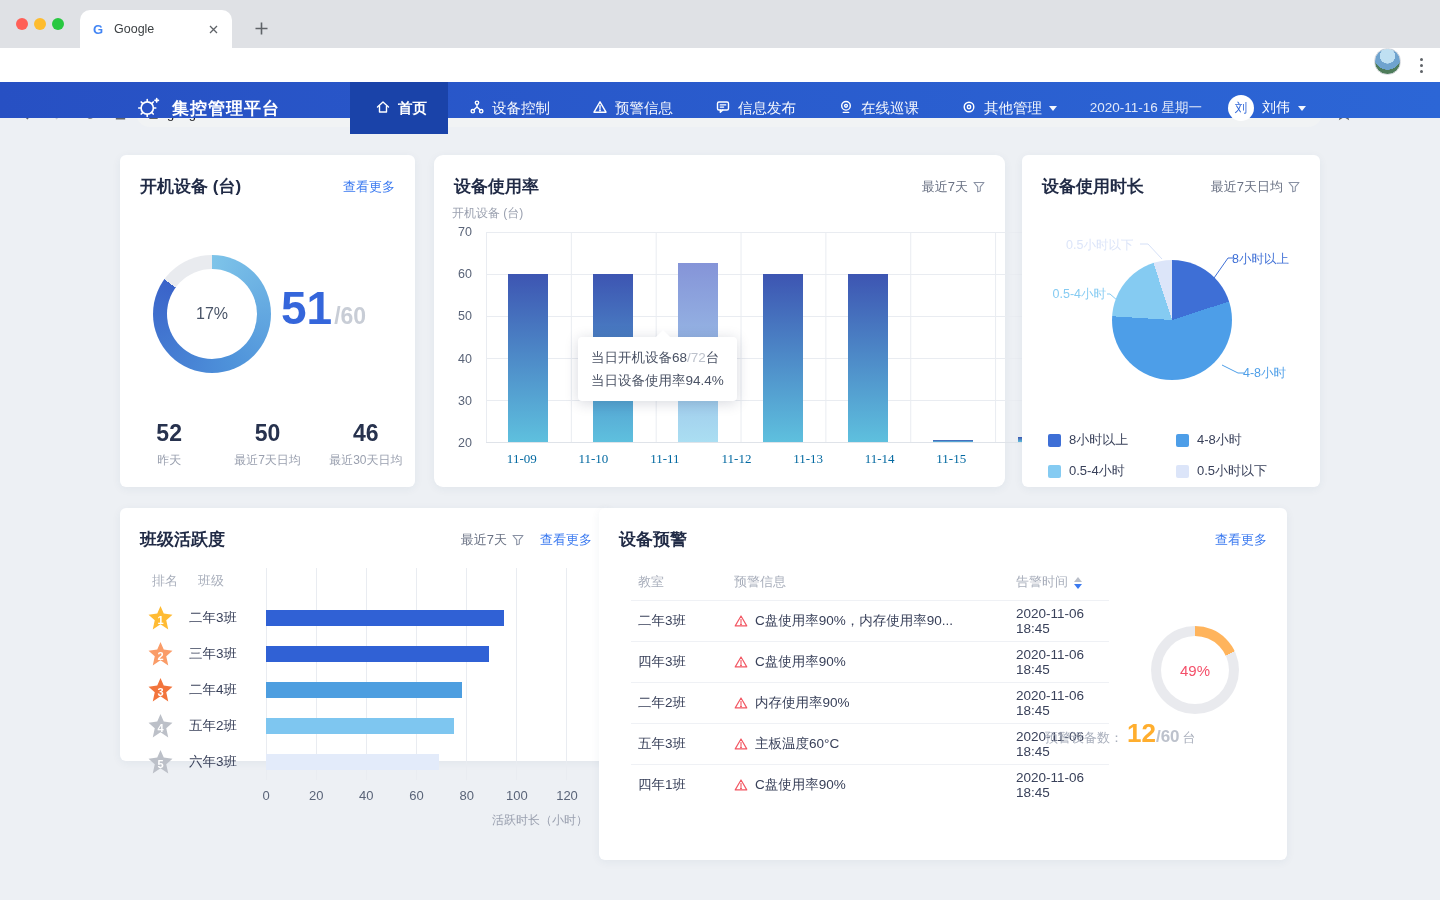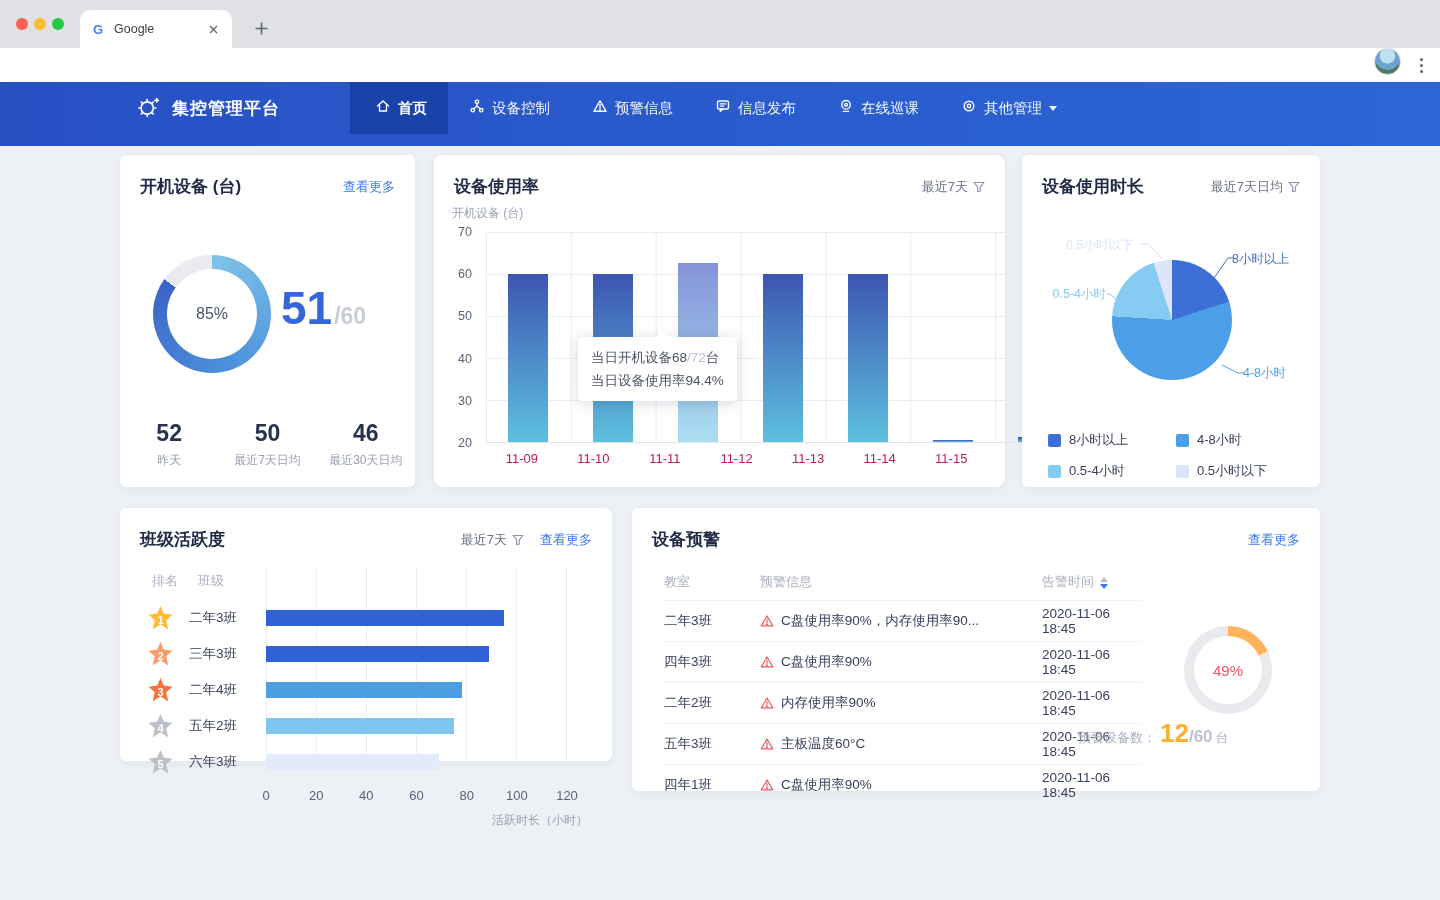--- a/index.html
+++ b/index.html
@@ -17,38 +17,38 @@
   .newtab{position:absolute;left:246px;top:13px;width:30px;height:30px;}
   .toolbar{position:absolute;left:0;top:48px;width:100%;height:34px;background:#fff;}
   .tb-ico{position:absolute;top:51px;width:28px;height:28px;}
   .addr{position:absolute;left:136px;top:51px;width:1186px;height:28px;background:#F1F3F4;border-radius:14px;display:flex;align-items:center;padding:0 12px;font-size:13px;gap:8px;}
   .addr-host{color:#202124}.addr-path{color:#5F6368}
   .avatar-photo{position:absolute;left:1374px;top:48px;width:27px;height:27px;border-radius:50%;background:radial-gradient(circle at 50% 28%,#BFE0F2 0 34%,#6FA3CE 35% 62%,#4E7C5A 63%);border:1px solid #D7DADF;}
   .dots{position:absolute;left:1413px;top:53px;width:16px;height:24px;display:flex;flex-direction:column;align-items:center;justify-content:center;gap:3px;}
   .dots i{width:3px;height:3px;border-radius:50%;background:#5F6368;}
 
   
-  .navbar{position:absolute;left:0;top:82px;width:100%;height:64px;background:linear-gradient(90deg,#2750C3,#2C66D6);color:#fff;font-family:Liberation Mono, monospace;}
+  .navbar{position:absolute;left:0;top:82px;width:100%;height:36px;background:linear-gradient(90deg,#2750C3,#2C66D6);color:#fff;}
   .brand{position:absolute;left:136px;top:0;height:52px;display:flex;align-items:center;gap:10px;font-size:17px;font-weight:700;letter-spacing:1px;}
   .nav-menu{position:absolute;left:350px;top:0;height:52px;display:flex;}
   .nav-item{display:flex;align-items:center;gap:7px;padding:0 21px;font-size:14.5px;height:52px;cursor:pointer;color:rgba(255,255,255,.95);}
   .nav-item.active{background:#1A43A9;font-weight:700;color:#fff;padding-left:25px;}
   .nav-right{position:absolute;right:134px;top:0;height:52px;display:flex;align-items:center;gap:26px;}
   .nav-date{font-size:13.5px;color:rgba(255,255,255,.85);}
   .nav-user{display:flex;align-items:center;gap:8px;font-size:14px;cursor:pointer;}
   .nav-avatar{width:26px;height:26px;background:#fff;color:#2F66D8;border-radius:50%;display:flex;align-items:center;justify-content:center;font-size:12.5px;}
   .caret{width:0;height:0;border-left:4px solid transparent;border-right:4px solid transparent;border-top:5px solid rgba(255,255,255,.95);}
 
   
   .card{position:absolute;background:#fff;border-radius:6px;box-shadow:0 2px 10px rgba(40,60,110,.06);}
   #card-devices{left:120px;top:155px;width:295px;height:332px;}
   #card-usage{left:434px;top:155px;width:571px;height:332px;border-radius:9px;}
   #card-duration{left:1022px;top:155px;width:298px;height:332px;}
   #card-activity{left:120px;top:508px;width:492px;height:253px;}
-  #card-alerts{left:632px;top:508px;width:688px;height:283px;}
+  #card-alerts{left:599px;top:508px;width:688px;height:352px;}
   .card-head{display:flex;justify-content:space-between;align-items:center;padding:20px 20px 0;}
   .card-title{font-size:17px;font-weight:700;color:#212B46;}
   .link{font-size:13px;color:#3B7AF0;cursor:pointer;}
   .filter{font-size:13px;color:#6A7284;display:flex;align-items:center;gap:5px;cursor:pointer;}
   .head-right{display:flex;align-items:center;gap:16px;}
 
   
   .donut{position:absolute;left:33px;top:100px;width:118px;height:118px;border-radius:50%;}
   .donut .hole{position:absolute;inset:14px;background:#fff;border-radius:50%;}
   .donut .donut-label{position:absolute;inset:0;display:flex;align-items:center;justify-content:center;font-size:16px;color:#4A5568;z-index:2;}
@@ -64,21 +64,21 @@
   .u-axis-title{position:absolute;left:18px;top:50px;font-size:12px;color:#9AA0AF;}
   .u-yticks{position:absolute;left:8px;top:77px;width:38px;height:211px;}
   .u-ytick{position:absolute;right:8px;transform:translateY(-50%);font-size:12.5px;color:#5A6478;margin-left:20px;}
   .u-plot{position:absolute;left:52px;top:77px;width:595px;height:211px;border-bottom:1px solid #DFE3E9;border-right:1px solid #E9ECF1;
     background-image:linear-gradient(to bottom,#E9ECF1 1px,transparent 1px),linear-gradient(to right,#E9ECF1 1px,transparent 1px);
     background-size:100% 20%,14.2857% 100%;display:flex;align-items:flex-end;}
   .u-col{flex:1;height:100%;position:relative;}
   .u-bar{position:absolute;bottom:0;left:50%;transform:translateX(-50%);width:40px;background:linear-gradient(#3D55B2,#5EC0DE);}
   .u-bar-hl{background:linear-gradient(#8594D8,#AADEF2);}
   .u-xlabels{position:absolute;left:52px;top:296px;width:501px;display:flex;}
-  .u-xlabel{flex:1;text-align:center;font-size:13px;color:#be185d;}
+  .u-xlabel{flex:1;text-align:center;font-size:13px;color:#0369a1;font-family:Liberation Serif, serif;}
   .u-tooltip{position:absolute;left:92px;top:105px;background:#fff;border-radius:4px;box-shadow:0 2px 14px rgba(30,40,70,.18);padding:9px 13px;z-index:3;font-size:13.5px;color:#4A5264;line-height:23px;white-space:nowrap;}
   .u-tooltip::before{content:'';position:absolute;top:-5px;left:80px;width:10px;height:10px;background:#fff;transform:rotate(45deg);}
   .tt-dim{color:#BCC1CB;}
 
   
   .pie{position:absolute;left:90px;top:105px;width:120px;height:120px;border-radius:50%;}
   .pie-lines{position:absolute;left:0;top:0;pointer-events:none;}
   .pie-lab{position:absolute;font-size:12.5px;}
   #pie-lab-0{left:210px;top:96px;}
   #pie-lab-1{left:221px;top:210px;}
@@ -99,21 +99,21 @@
   .act-track{flex:1;margin-left:16px;height:16px;position:relative;}
   .act-bar{position:absolute;left:1px;top:0;height:16px;}
   .act-xticks{position:absolute;left:146px;top:280px;width:301px;height:16px;}
   .act-xtick{position:absolute;transform:translateX(-50%);font-size:13px;color:#5A6478;}
   .act-axis-title{position:absolute;right:24px;top:304px;font-size:12px;color:#9AA0AF;}
 
   
   .al-table{position:absolute;left:32px;top:56px;width:478px;}
   .al-hrow{display:flex;align-items:center;height:36px;font-size:13px;color:#A8AEBB;}
   .al-row{display:flex;align-items:center;height:41px;border-top:1px solid #EFF1F5;font-size:13.5px;color:#39415A;}
-  .al-c1{width:96px;flex:none;}
+  .al-c1{width:96px;flex:none;margin-left:7px;}
   .al-c2{width:282px;flex:none;display:flex;align-items:center;gap:7px;overflow:hidden;white-space:nowrap;}
   .al-c3{width:100px;flex:none;}
   .sort-icon{display:inline-flex;flex-direction:column;gap:2px;margin-left:6px;vertical-align:middle;}
   .tri-up{width:0;height:0;border-left:4px solid transparent;border-right:4px solid transparent;border-bottom:5px solid #B9BEC8;}
   .tri-down{width:0;height:0;border-left:4px solid transparent;border-right:4px solid transparent;border-top:5px solid #3B7AF0;}
   .gauge{position:absolute;left:552px;top:118px;width:88px;height:88px;border-radius:50%;}
   .gauge .hole{position:absolute;inset:10px;background:#fff;border-radius:50%;}
   .gauge .gauge-label{position:absolute;inset:0;display:flex;align-items:center;justify-content:center;font-size:15px;color:#F4506A;z-index:2;}
   .al-caption{position:absolute;left:446px;top:210px;width:300px;display:flex;align-items:baseline;justify-content:flex-start;}
   .cap-lab{font-size:13px;color:#A9AFBC;}
@@ -240,30 +240,38 @@
         </div>
         <div class="nav-item">
           <span class="nav-ico"><svg width="16" height="16" viewBox="0 0 16 16" fill="none" stroke="#fff" stroke-width="1.4" stroke-linecap="round" stroke-linejoin="round">
               <circle cx="8" cy="8" r="4.8"></circle>
               <circle cx="8" cy="8" r="1.7"></circle>
             </svg></span>
           <span>其他管理</span>
           <span class="caret"></span>
         </div>
       </div>
+    <div class="nav-right">
+      <span class="nav-date">2020-11-16 星期一</span>
+      <span class="nav-user">
+        <span class="nav-avatar">刘</span>
+        <span>刘伟</span>
+        <span class="caret"></span>
+      </span>
+    </div>
   </div>
 
   <div class="card" id="card-devices">
     <div class="card-head">
       <span class="card-title">开机设备 (台)</span>
       <span class="link">查看更多</span>
     </div>
     <div class="donut" id="devices-donut" style="background: conic-gradient(rgb(126, 196, 233) 0deg, rgb(78, 146, 218) 159deg, rgb(58, 99, 201) 306deg, rgb(233, 235, 239) 306deg, rgb(233, 235, 239) 360deg);">
       <div class="hole"></div>
-      <div class="donut-label">85%</div>
+      <div class="donut-label">17%</div>
     </div>
     <div class="big-num">
       <span class="big-val">51</span>
       <span class="big-total">/60</span>
     </div>
     <div class="dev-stats" id="dev-stats">
         <div class="dev-stat">
           <div class="dev-stat-val">52</div>
           <div class="dev-stat-lab">昨天</div>
         </div>

